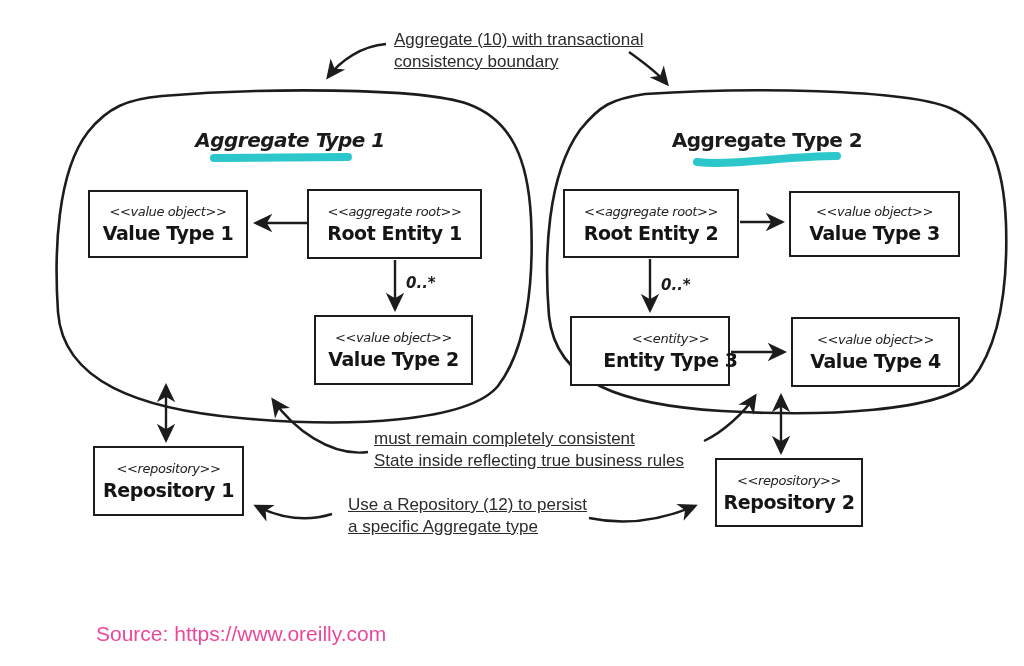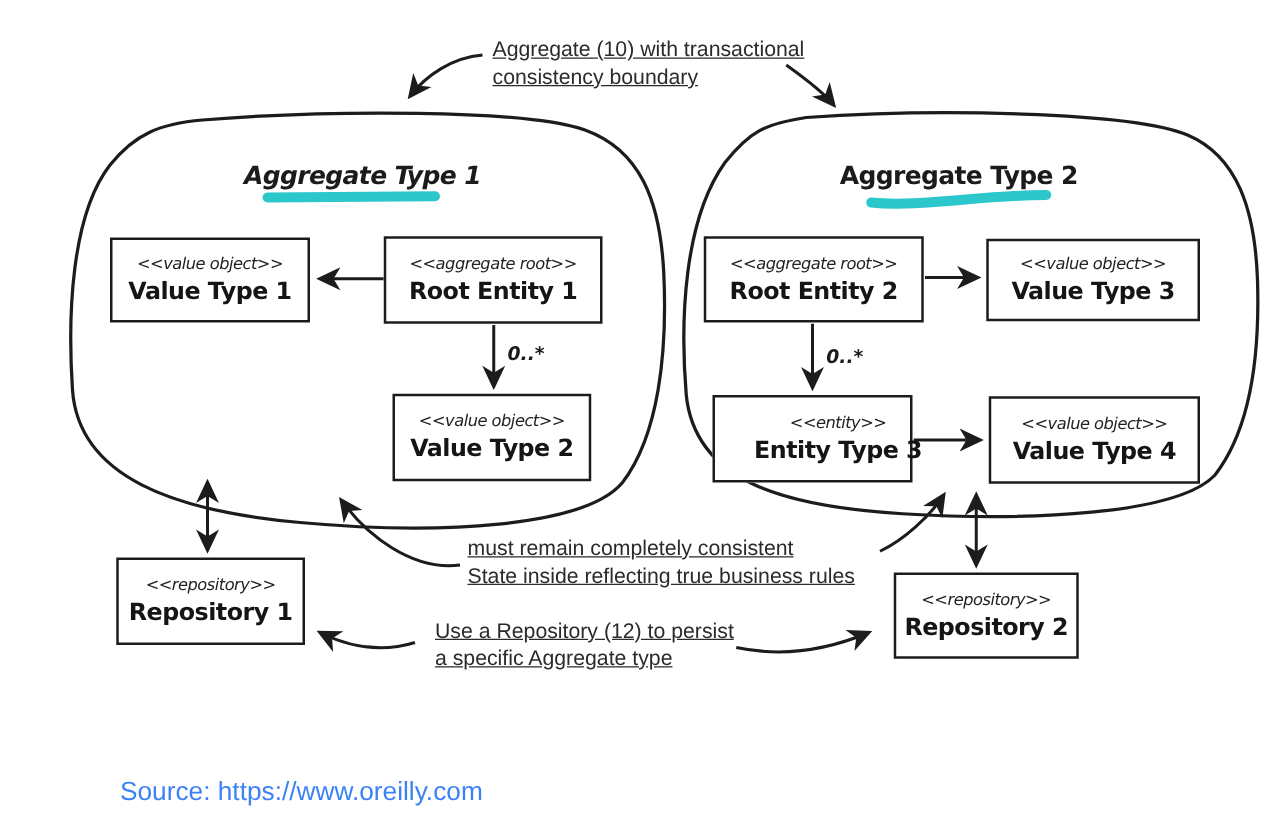--- a/index.html
+++ b/index.html
@@ -29,21 +29,21 @@
   
   .note{
     position:absolute;font-family:"Liberation Sans",sans-serif;font-size:17px;
     line-height:1.28;color:#2b2b2b;z-index:3;white-space:nowrap;text-decoration:underline;
   }
   .mult{
     position:absolute;font-size:15px;font-weight:bold;font-style:italic;z-index:3;color:#1b1b1b;
   }
   .source-line{
     position:absolute;font-family:"Liberation Sans",sans-serif;font-size:21px;
-    color:#3b82f6;z-index:3;white-space:nowrap;
+    color:#ec4899;z-index:3;white-space:nowrap;
   }
   svg{display:block;}
 </style>
 </head>
 <body>
 
 <div class="stage">
 
   <svg class="layer" width="1024" height="666" viewBox="0 0 1024 666">
     <defs>

